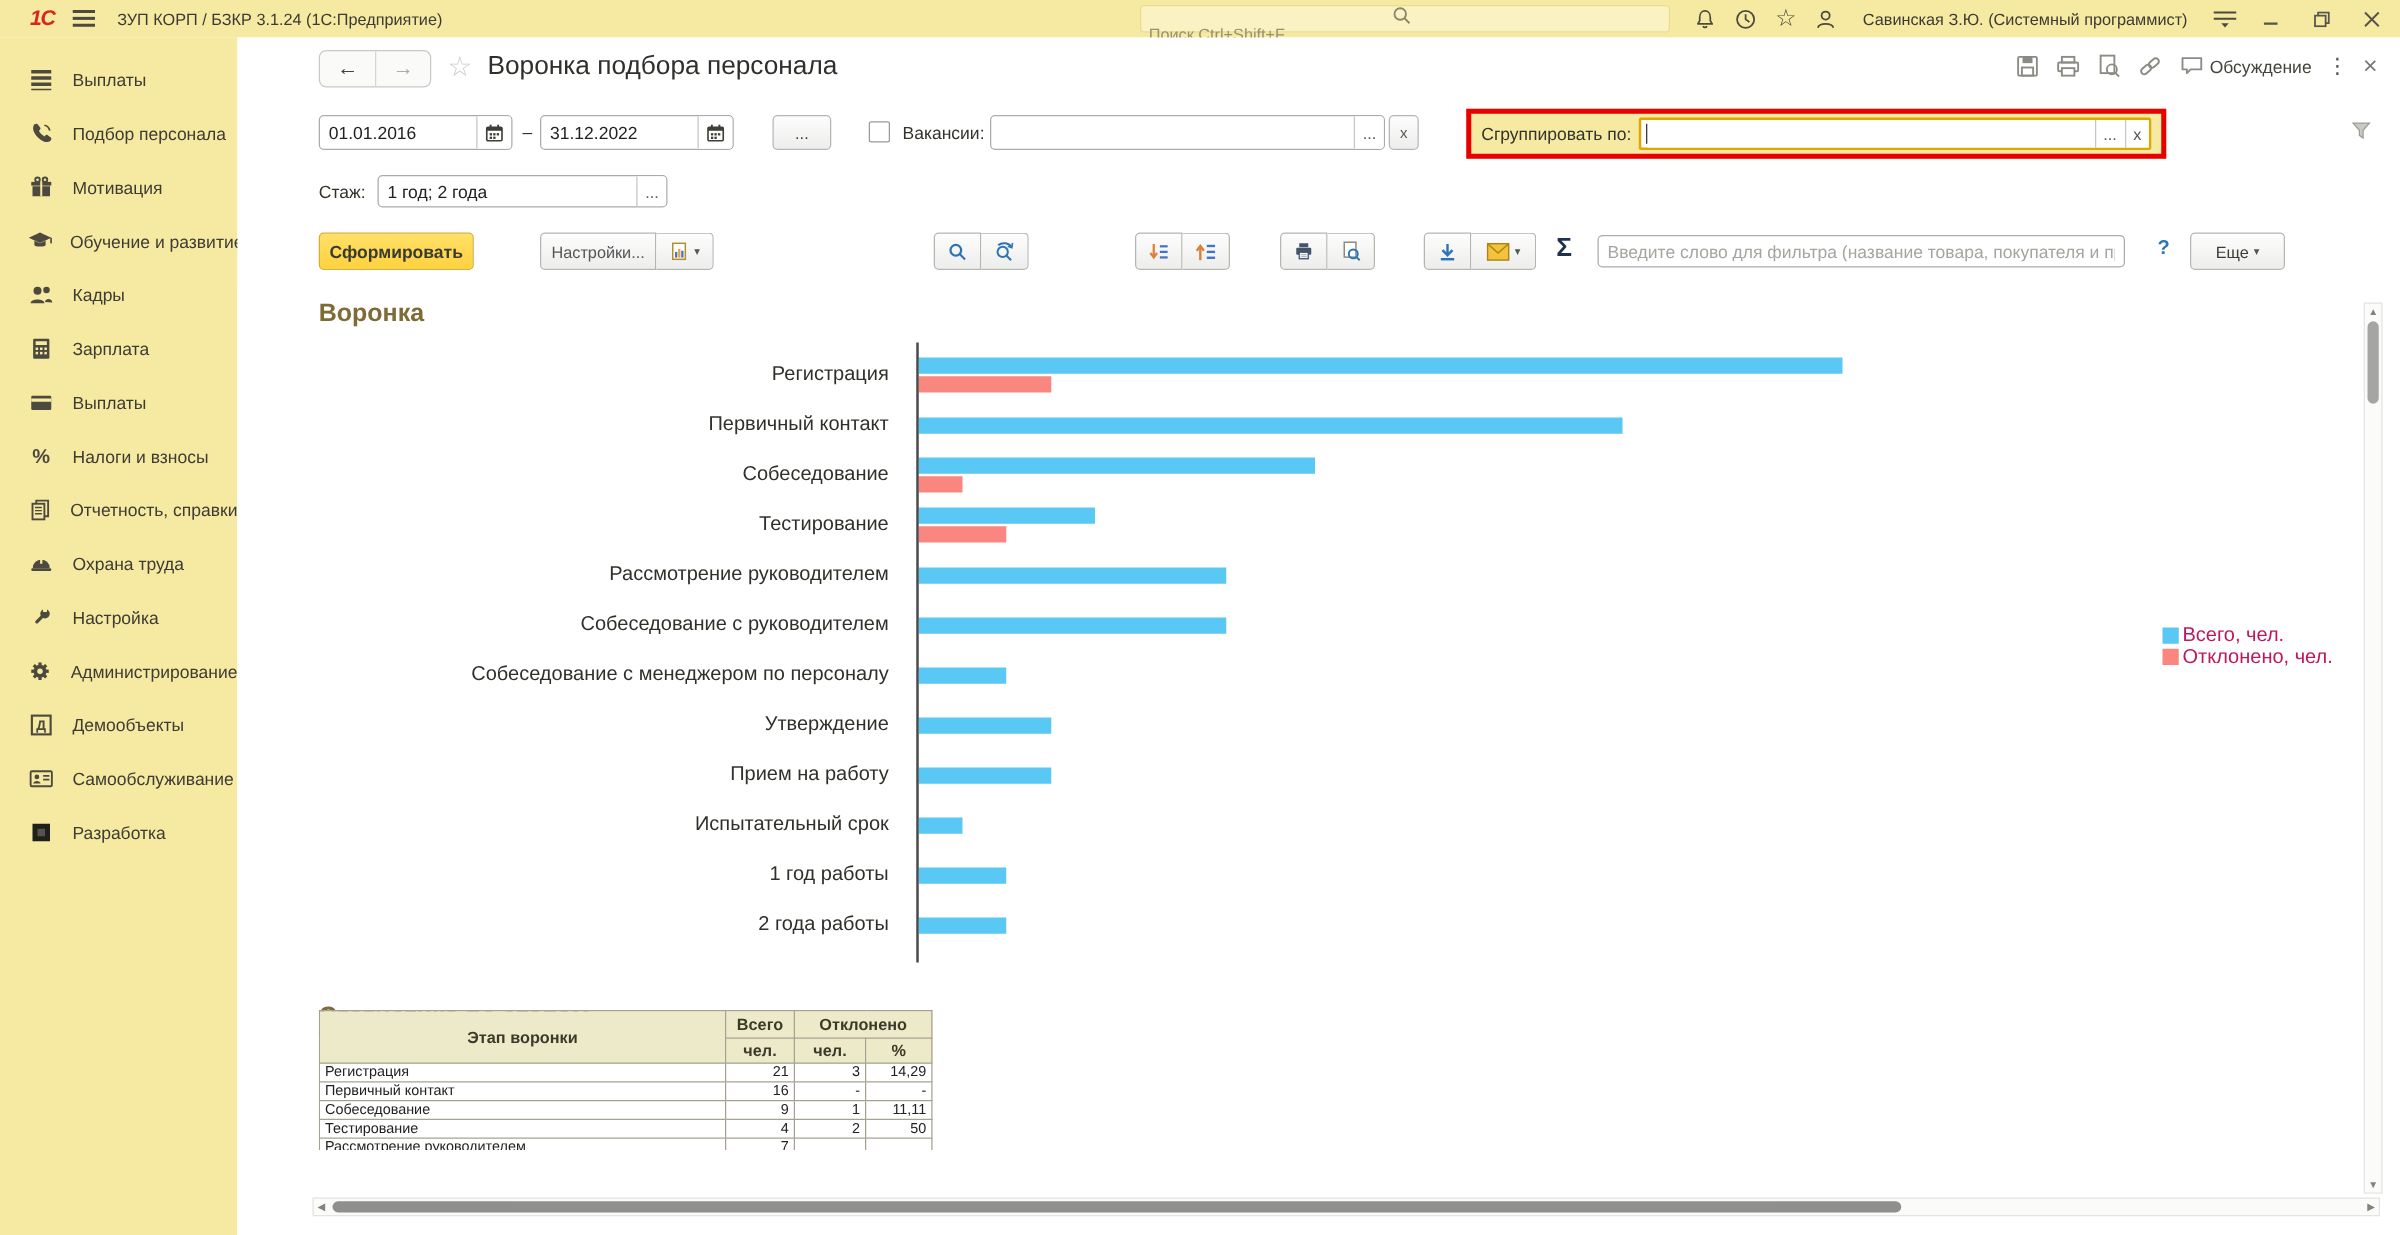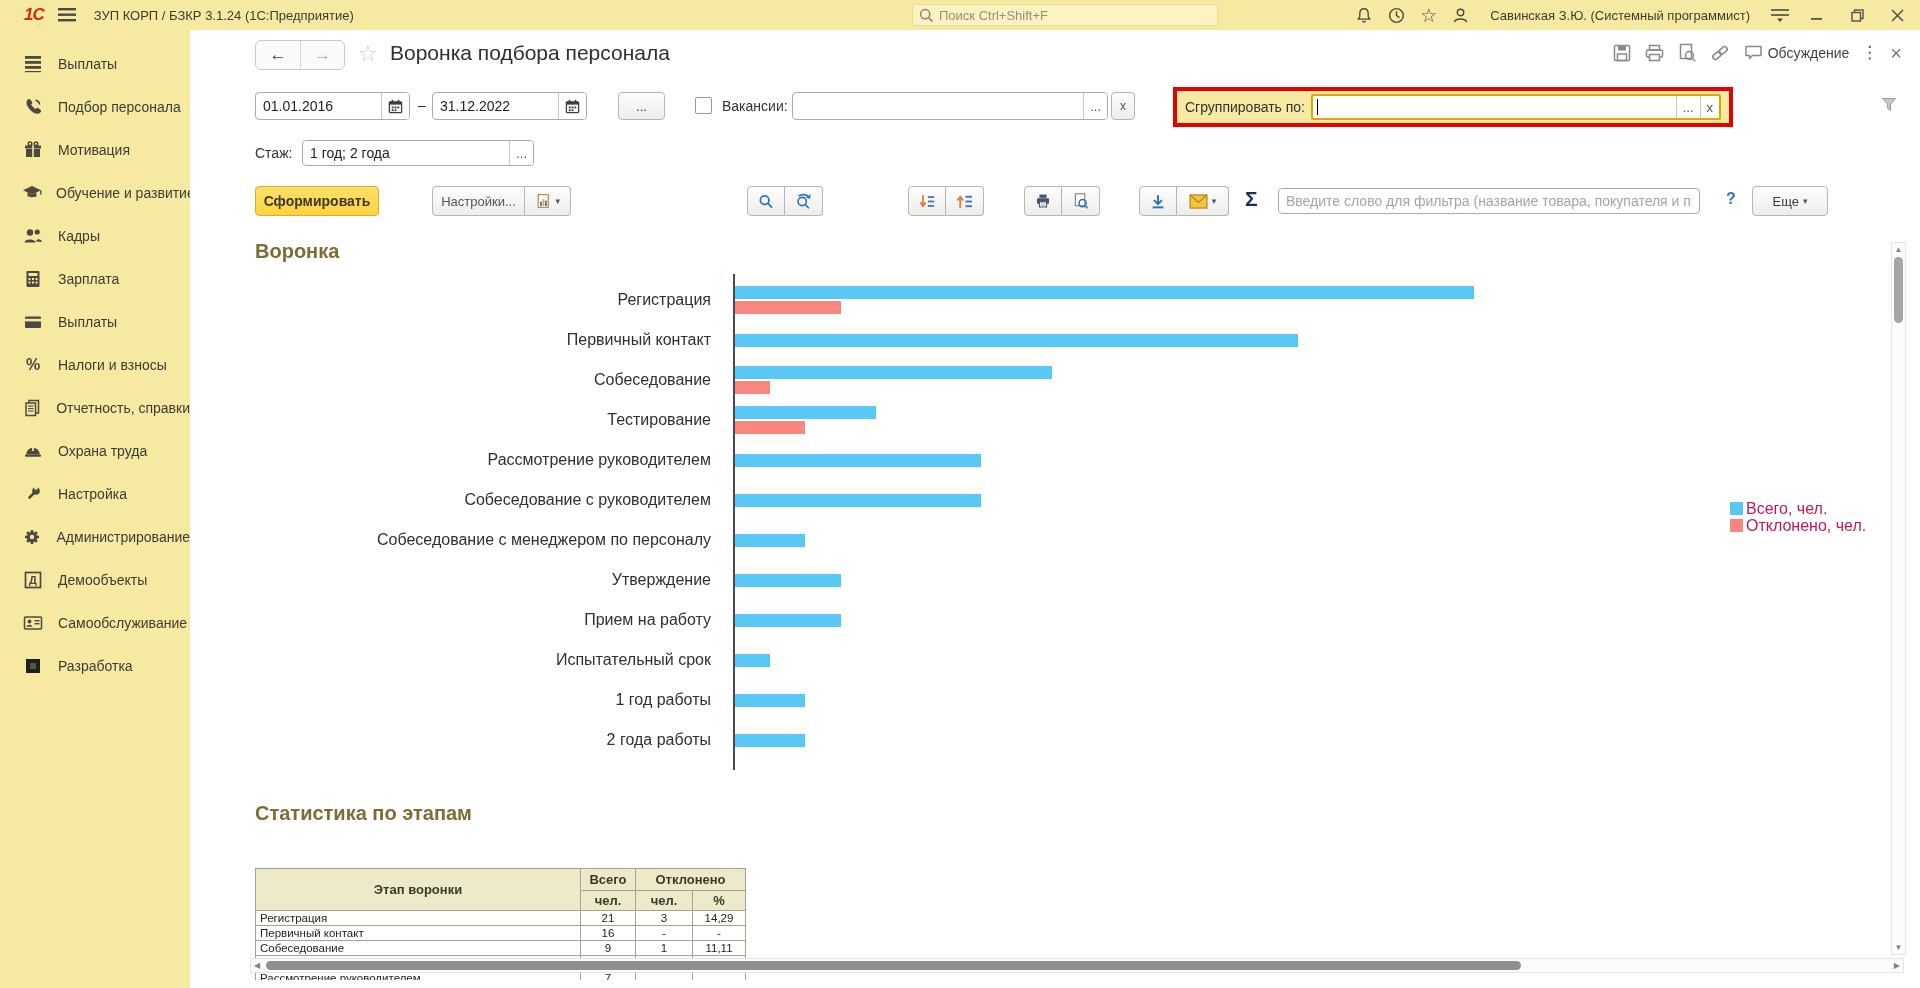--- a/index.html
+++ b/index.html
@@ -4,21 +4,21 @@
 <style>
   * { box-sizing: border-box; margin: 0; padding: 0; }
   html,body { width:1920px; height:988px; overflow:hidden; }
   body { font-family:"Liberation Sans", sans-serif; background:#fff; position:relative; color:#33332C; }
 
   
   .topbar { position:absolute; left:0; top:0; width:1920px; height:30px; background:#F6E9A2; display:flex; align-items:center; }
   .logo { font-weight:bold; font-style:italic; font-size:17px; color:#D6281C; margin:0 14px 0 24px; letter-spacing:-1px; }
   .tb-burger { margin-right:18px; }
   .tb-title { font-size:13px; color:#3B3B33; }
-  .tb-search { position:absolute; left:912px; top:4px; width:306px; height:22px; background:#FAF2C2; border:1px solid #EADD92; border-radius:3px; display:flex; align-items:center; padding:0 6px; }
+  .tb-search { position:absolute; left:912px; top:4px; width:424px; height:22px; background:#FAF2C2; border:1px solid #EADD92; border-radius:3px; display:flex; align-items:center; padding:0 6px;flex-direction:column; }
   .tb-search input { border:none; outline:none; background:transparent; font-size:13px; color:#6E6A52; width:100%; font-family:inherit; }
   .tb-search input::placeholder { color:#96916F; }
   .tb-right { position:absolute; right:10px; top:0; height:30px; display:flex; align-items:center; gap:14px; }
   .tb-user { font-size:13px; color:#3B3B33; margin:0 6px; }
   .winbtn { width:26px; height:22px; display:flex; align-items:center; justify-content:center; }
 
   
   .sidebar { position:absolute; left:0; top:30px; width:190px; bottom:0; background:#F6E9A2; padding-top:12px; }
   .side-item { height:43px; display:flex; align-items:center; padding-left:22px; cursor:default; }
   .side-item .ic { width:22px; height:20px; margin-right:14px; display:flex; align-items:center; justify-content:center; }
@@ -76,29 +76,29 @@
   .axis { position:absolute; left:478px; top:-6px; height:496px; width:2px; background:#4A4A4A; }
   .crow { display:flex; align-items:center; height:40px; }
   .clabel { width:468px; padding-right:12px; text-align:right; font-size:16px; color:#30302B; flex:none; white-space:nowrap; }
   .cbars { display:flex; flex-direction:column; gap:2px; margin-left:12px; }
   .bar { height:13px; }
   .legend { position:absolute; left:1540px; top:272px; font-size:16px; color:#be185d; }
   .legend .li { display:flex; align-items:center; height:17px; }
   .legend .sq { width:13px; height:13px; margin-right:3px; flex:none; }
 
   
-  .table-clip { position:absolute; left:65px; top:640px; width:492px; height:112px; overflow:hidden; }
+  .table-clip { position:absolute; left:65px; top:580px; width:492px; height:112px; overflow:hidden; }
   table.stats { border-collapse:collapse; table-layout:fixed; width:490px; }
   table.stats th, table.stats td { border:1px solid #A6A292; }
   table.stats th { background:#EDEAC9; font-size:13px; color:#3A3A2A; font-weight:bold; }
   .th1 { height:22px; }
   .th2 { height:20px; }
   table.stats td { font-size:11.5px; color:#222; height:15px; padding:0 4px; background:#fff; }
   td.stage { text-align:left; }
-  td.num { text-align:center; }
+  td.num { text-align:right; }
 
   
   .vscroll { position:absolute; right:14px; width:15px; top:212px; height:713px; background:#FBFBFA; border:1px solid #E4E4E2; }
   .vthumb { position:absolute; left:2px; right:2px; top:14px; height:66px; background:#A5A5A3; border-radius:5px; }
   .sarrow { position:absolute; left:0; right:0; text-align:center; font-size:8px; color:#82827E; }
   .hscroll { position:absolute; left:60px; right:16px; top:928px; height:15px; background:#FBFBFA; border:1px solid #E4E4E2; }
   .hthumb { position:absolute; top:2px; bottom:2px; left:15px; width:1255px; background:#8F8F8D; border-radius:5px; }
   .harrow { position:absolute; top:2px; font-size:8px; color:#82827E; }
 
   svg { display:block; }

